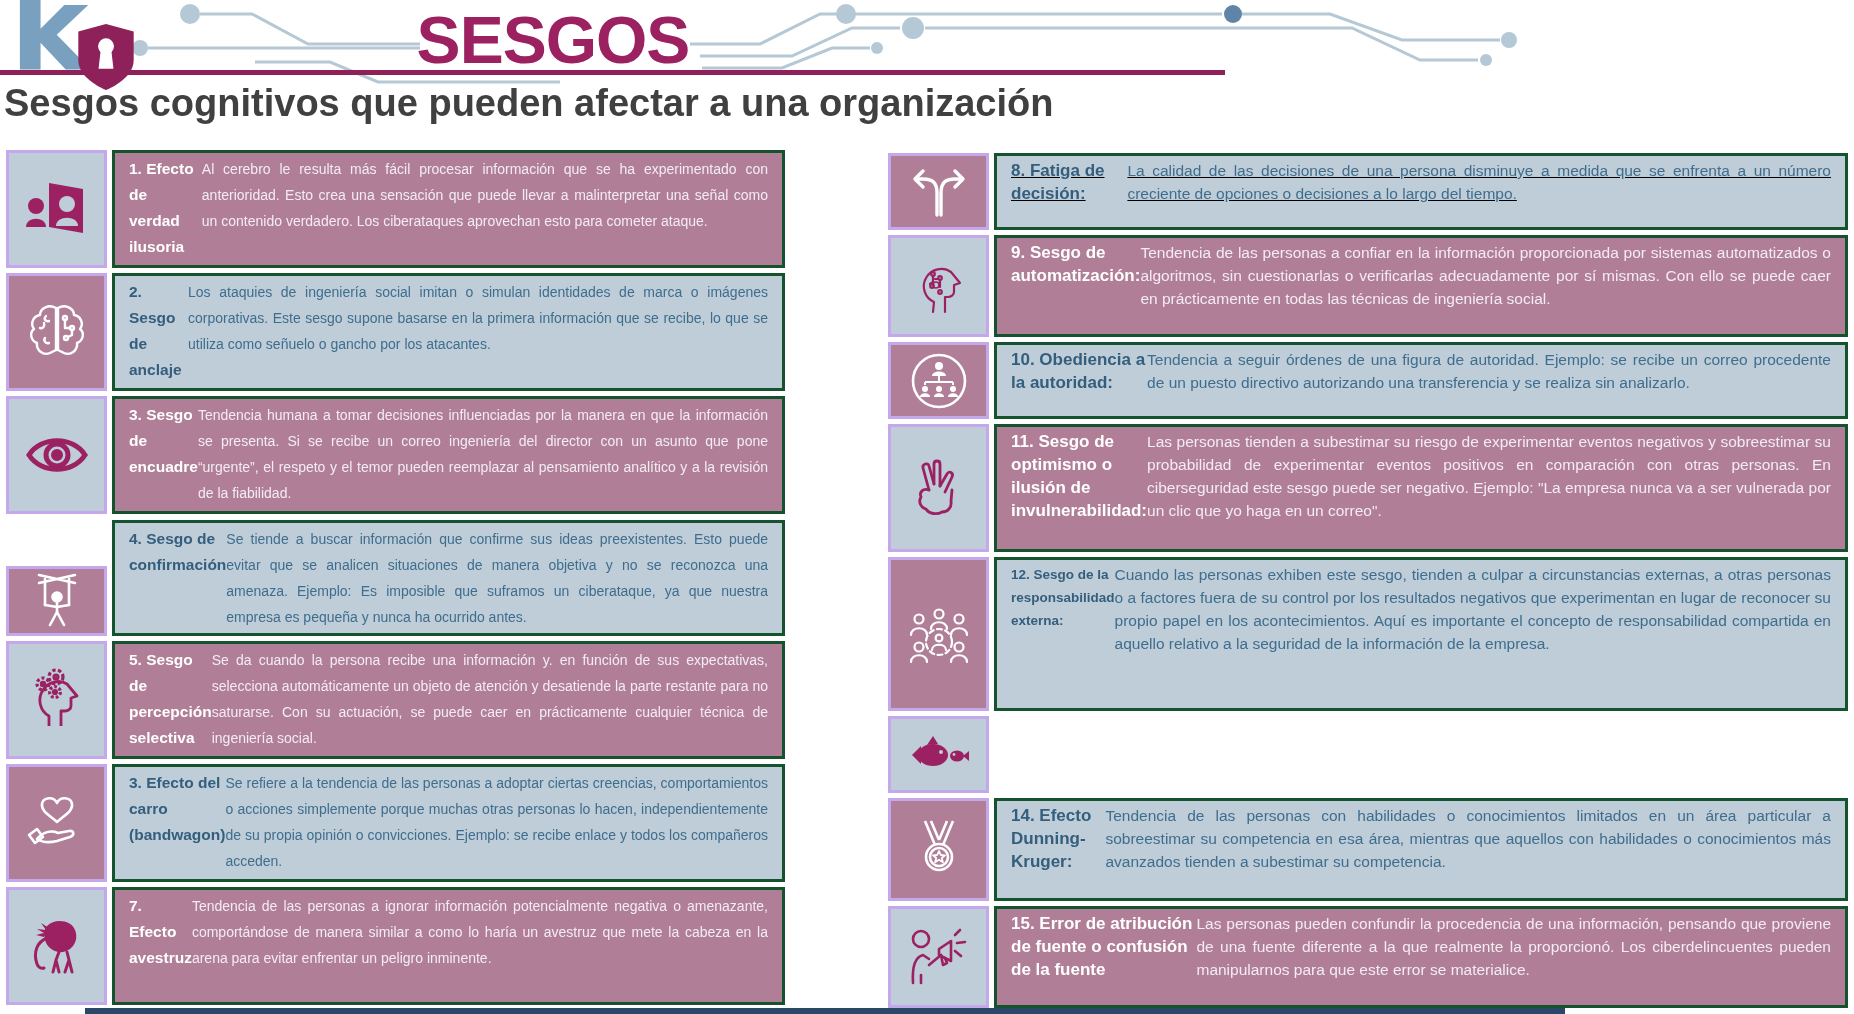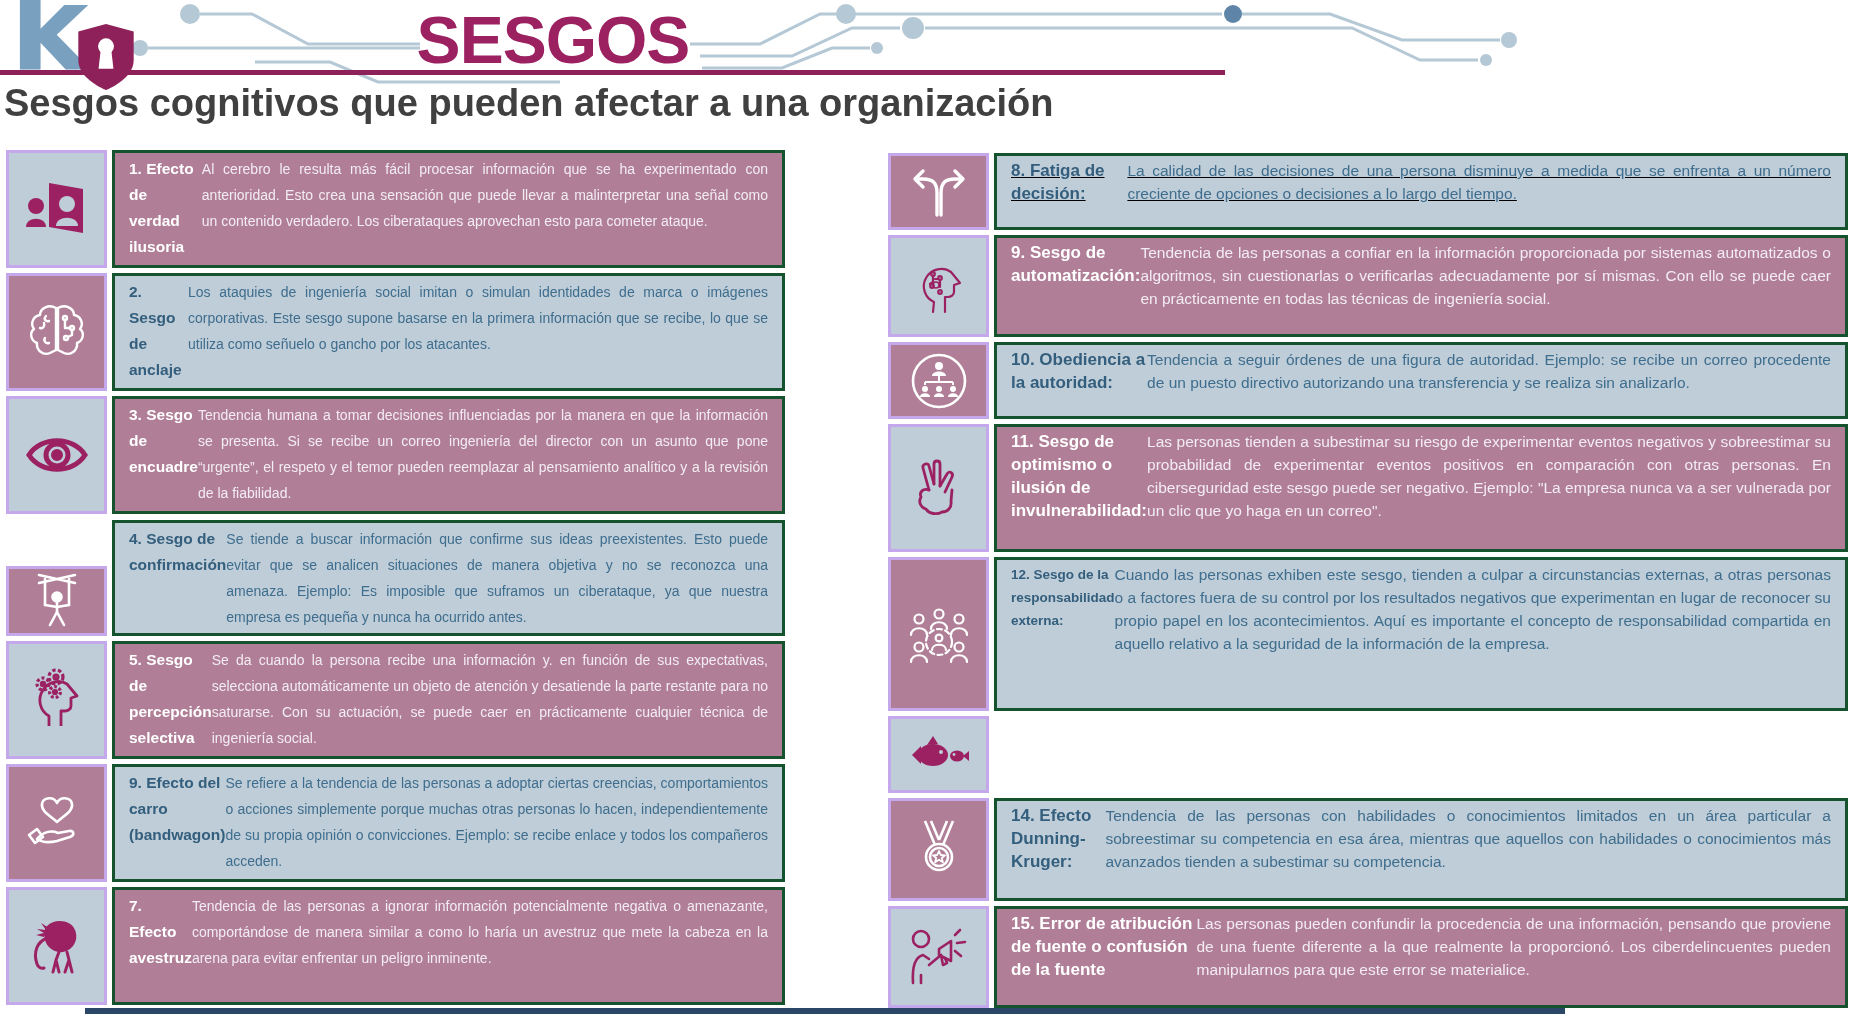--- a/index.html
+++ b/index.html
@@ -179,21 +179,21 @@
 
   <article class="item style-b" style="flex-grow: 4;">
     <div class="icon-cell">
             <svg viewBox="0 0 64 64" fill="none" stroke="currentColor" stroke-width="2.6" stroke-linecap="round" stroke-linejoin="round">
     <path d="M32,12 C29,5 18,6 17,13 C16,20 24,24 32,31 C40,24 48,20 47,13 C46,6 35,5 32,12 Z"></path>
     <path d="M12,48 C18,41 26,39 33,42 L44,40 C49,39 50,44 45,46 L32,50 C24,52 18,52 12,48 Z"></path>
     <path d="M4,44 L12,38 L18,46 L10,52 Z"></path>
   </svg>
           </div>
     <div class="text-cell">
-      <div class="item-title">9. Efecto del carro (bandwagon)</div>
+      <div class="item-title">3. Efecto del carro (bandwagon)</div>
       <div class="item-body">Se refiere a la tendencia de las personas a adoptar ciertas creencias, comportamientos o acciones simplemente porque muchas otras personas lo hacen, independientemente de su propia opinión o convicciones. Ejemplo: se recibe enlace y todos los compañeros acceden.</div>
     </div>
   </article>
 
   <article class="item style-a" style="flex-grow: 4;">
     <div class="icon-cell">
             <svg viewBox="0 0 64 64">
     <g fill="currentColor">
       <path d="M22,12 C30,4 46,6 50,16 C54,26 48,36 38,38 C30,39 22,34 20,26 C19,20 19,15 22,12 Z"></path>
       <path d="M24,14 l-8,-5 5,7 -9,-1 7,4 -8,2 8,2 z"></path>

